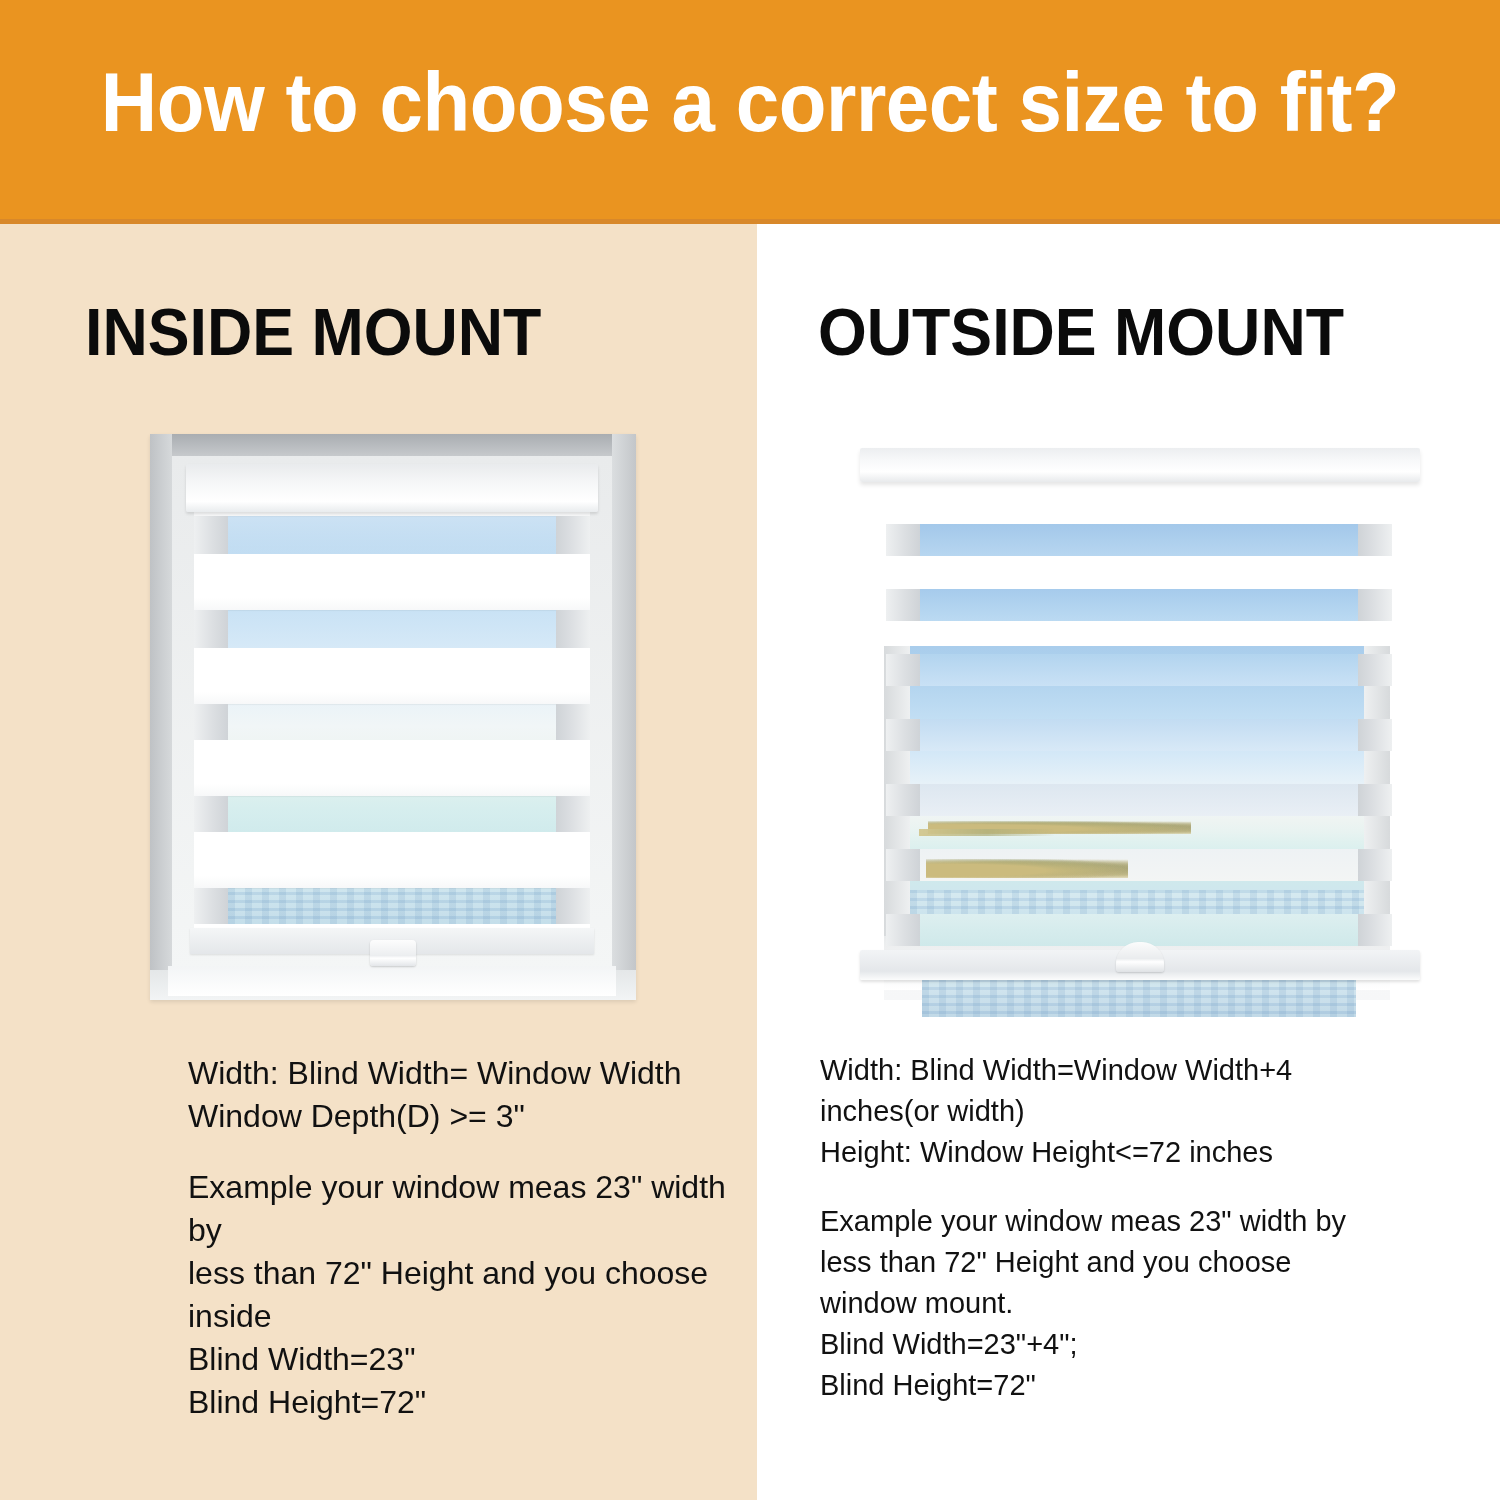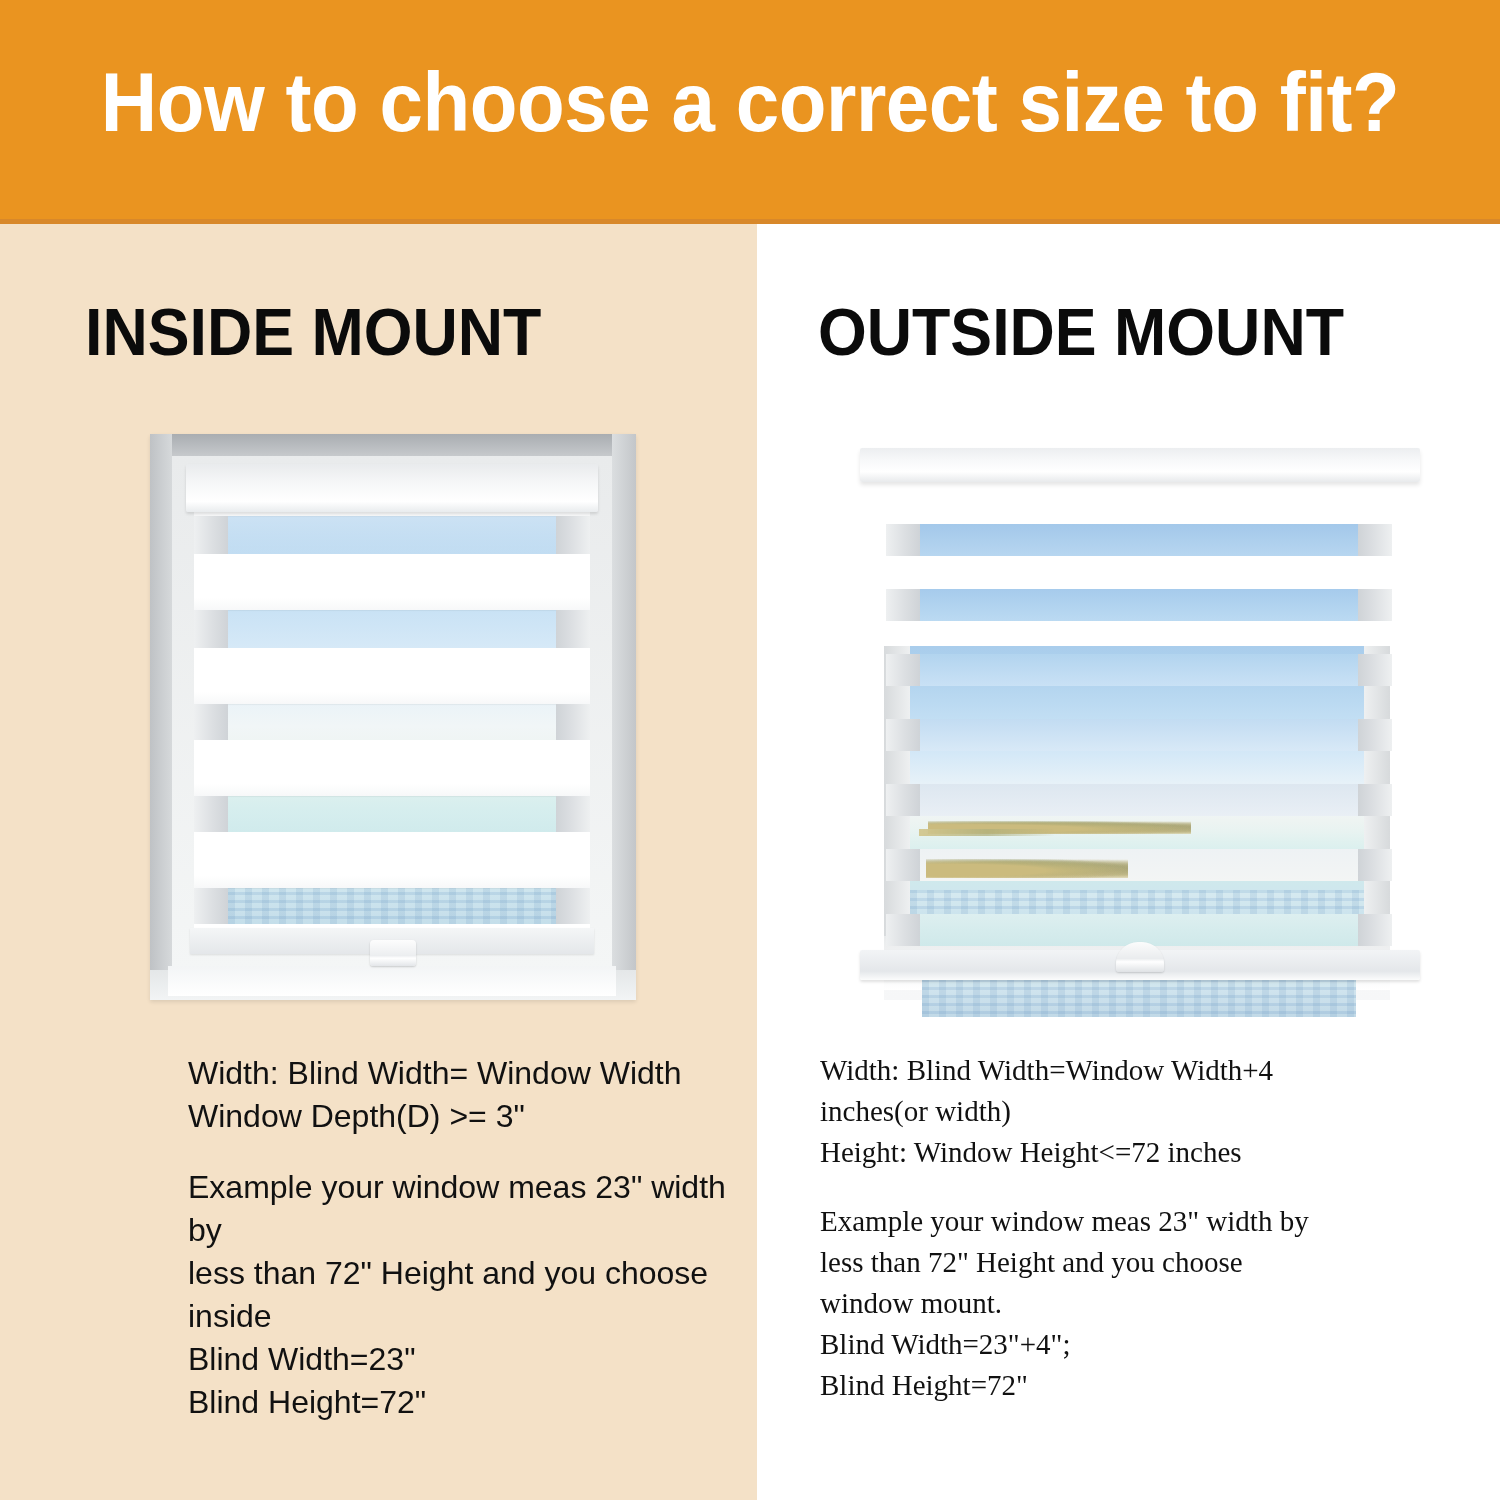--- a/index.html
+++ b/index.html
@@ -174,21 +174,21 @@
 
   
   .txt{position:absolute;color:#111;}
   .txt p{margin:0;}
   .txt-left{
     left:164px;top:1052px;width:580px;
     font-family:"Liberation Sans",sans-serif;font-size:32px;line-height:43px;margin-left:24px;
   }
   .txt-right{
     left:820px;top:1050px;width:590px;
-    font-family:Liberation Serif, serif;font-size:29px;line-height:41px;
+    font-family:Liberation Sans, sans-serif;font-size:29px;line-height:41px;
   }
   .spacer{height:28px;}
 </style>
 </head>
 <body>
 
 <div class="page">
 
   <div class="banner"></div>
   <div class="banner-underline"></div>

